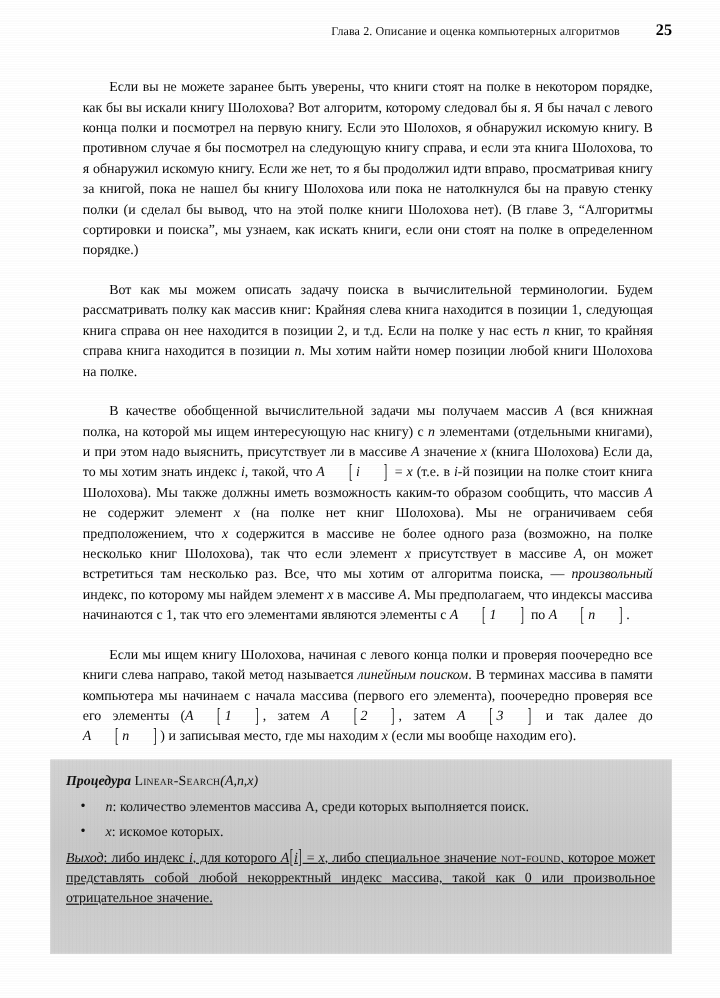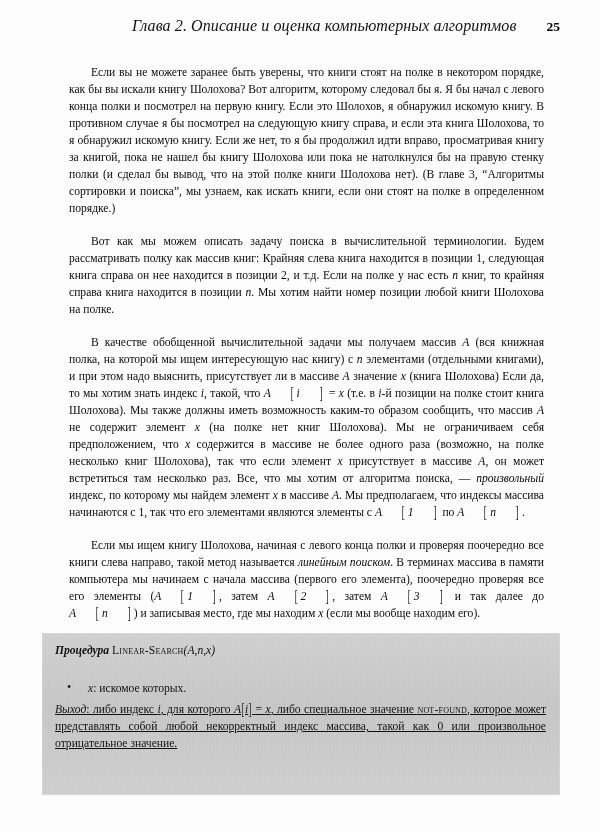--- a/index.html
+++ b/index.html
@@ -23,22 +23,21 @@
     left: 53px;
     right: 40px;
     top: 17px;
     height: 18px;
     display: flex;
     align-items: baseline;
     justify-content: flex-end;
     white-space: nowrap;
   }
   .runhead-title {
-    font-style: italic;
-    font-size: 16px;
+    font-size: 10px;
     letter-spacing: 0.1px;
     color: #101010;
   }
   .runhead-page {
     font-weight: bold;
     font-size: 13.5px;
     margin-left: 30px;
     color: #000;
     font-style: normal;
   }
@@ -122,21 +121,21 @@
     z-index: 2;
     padding: 9px 14px 0 13px;
   }
   .proc-line {
     font-size: 11.6px;
     line-height: 17px;
     color: #111;
     margin: 0;
   }
   .proc-title {
-    margin-bottom: 21px;
+    margin-bottom: 5px;
   }
   .proc-title .kw { font-style: italic; font-weight: bold; }
   .proc-head {
     font-style: italic;
     font-weight: bold;
     margin-bottom: 2px;
   }
   ul.proc-list {
     list-style: none;
     margin: 0;
@@ -202,20 +201,21 @@
 
   </div>
 
   <div class="procbox">
     <div class="proc-inner">
 
       <div class="proc-line proc-title"><span class="kw">Процедура</span><span>&nbsp;</span><span class="sc scname">Linear-Search</span><i>(A,n,x)</i></div>
 
 
       <ul class="proc-list">
+        <li><i class="mathvar">n</i><span>: количество элементов массива A, среди которых выполняется поиск.</span></li>
         <li><i class="mathvar">x</i><span>: искомое которых.</span></li>
       </ul>
 
       <div class="proc-out"><span class="lbl">Выход</span><span>: либо индекс </span><i class="mathvar">i</i><span>, для которого </span><span class="arr"><i>A</i><span class="brk">[</span><i>i</i><span class="brk">]</span></span><span> = </span><i class="mathvar">x</i><span>, либо специальное значение </span><span class="sc scname">not-found</span><span>, которое может представлять собой любой некорректный индекс массива, такой как 0 или произвольное отрицательное значение.</span></div>
 
     </div>
   </div>
 
   <div class="grain"></div>
 </div>

